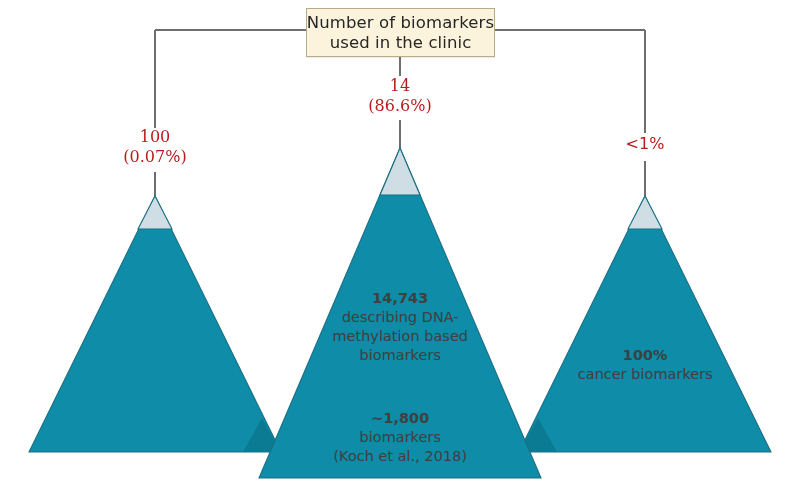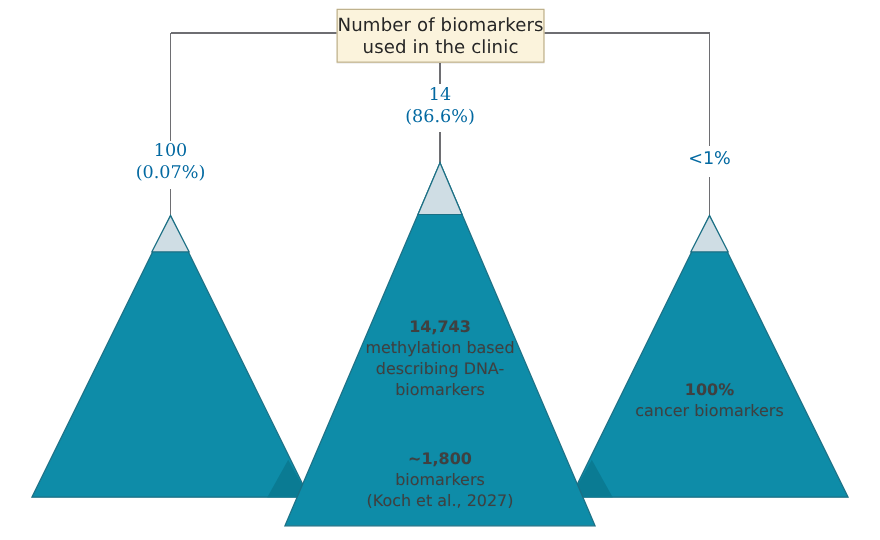--- a/index.html
+++ b/index.html
@@ -20,21 +20,21 @@
     font-family:"DejaVu Sans","Liberation Sans",sans-serif;
     font-size:16.5px;color:#262626;letter-spacing:.1px;
     box-shadow:0 1px 0 rgba(0,0,0,.07);
   }
   .callout span{display:block;white-space:nowrap;}
 
   
   .conn-label{
     position:absolute;text-align:center;white-space:nowrap;
     font-family:"DejaVu Serif","Liberation Serif",serif;
-    font-size:16px;color:#0369a1;line-height:1.22;
+    font-size:16px;color:#b91c1c;line-height:1.22;
   }
   .conn-label.sans{
     font-family:"DejaVu Sans","Liberation Sans",sans-serif;
     font-size:16px;
   }
   .conn-label span{display:block;}
 
   
   .tri-text{
     position:absolute;text-align:center;color:#404040;
@@ -103,29 +103,29 @@
     <span>(86.6%)</span>
   </div>
 
   <div class="conn-label sans" style="left:595px;top:134px;width:100px;">
     <span>&lt;1%</span>
   </div>
 
 
   <div class="tri-text" style="left:300px;top:289px;width:200px;">
     <span class="hd">14,743</span>
+    <span>describing DNA-</span>
     <span>methylation based</span>
-    <span>describing DNA-</span>
     <span>biomarkers</span>
   </div>
 
   <div class="tri-text" style="left:300px;top:409px;width:200px;">
     <span class="hd">~1,800</span>
     <span>biomarkers</span>
-    <span>(Koch et al., 2027)</span>
+    <span>(Koch et al., 2018)</span>
   </div>
 
   <div class="tri-text" style="left:545px;top:346px;width:200px;">
     <span class="hd">100%</span>
     <span>cancer biomarkers</span>
   </div>
 
 </div>
 
 </body></html>

